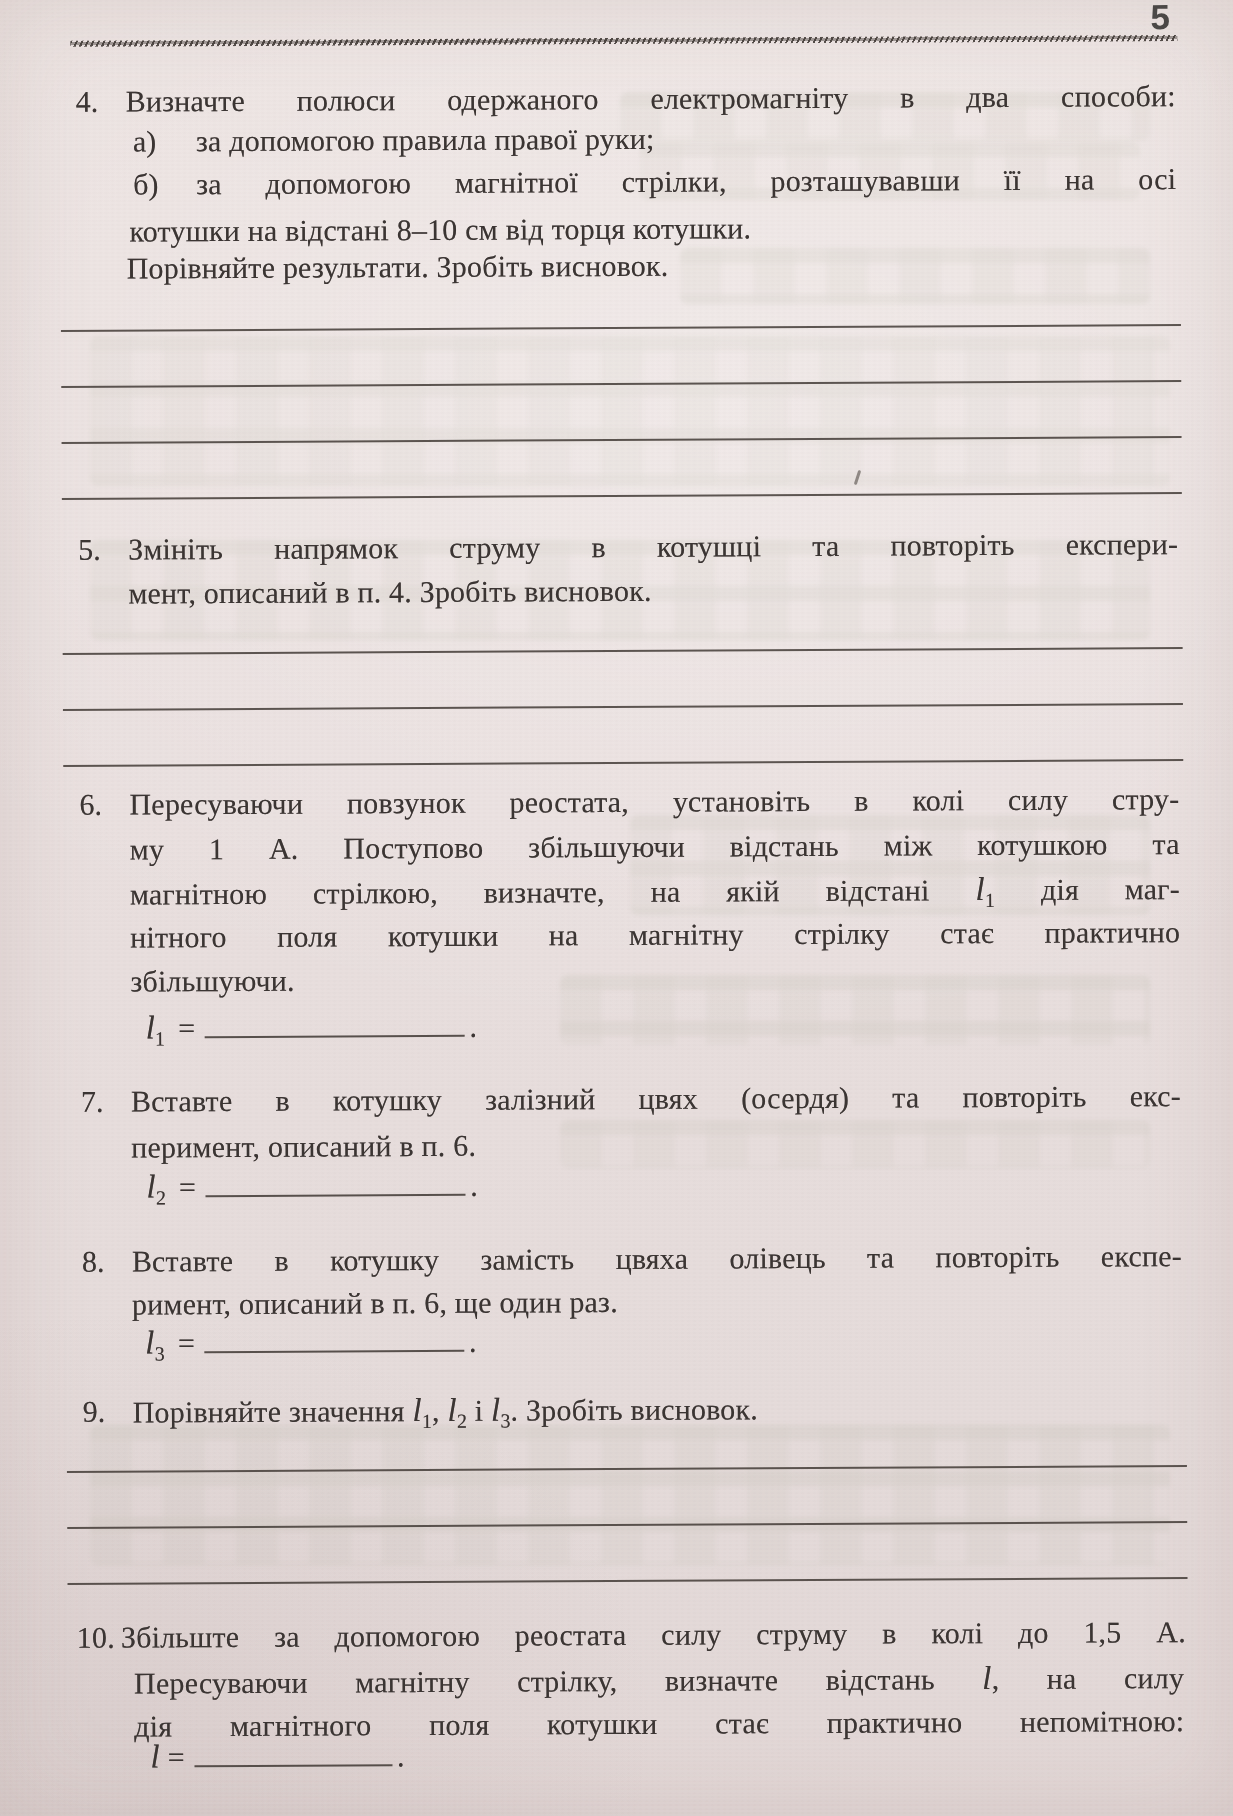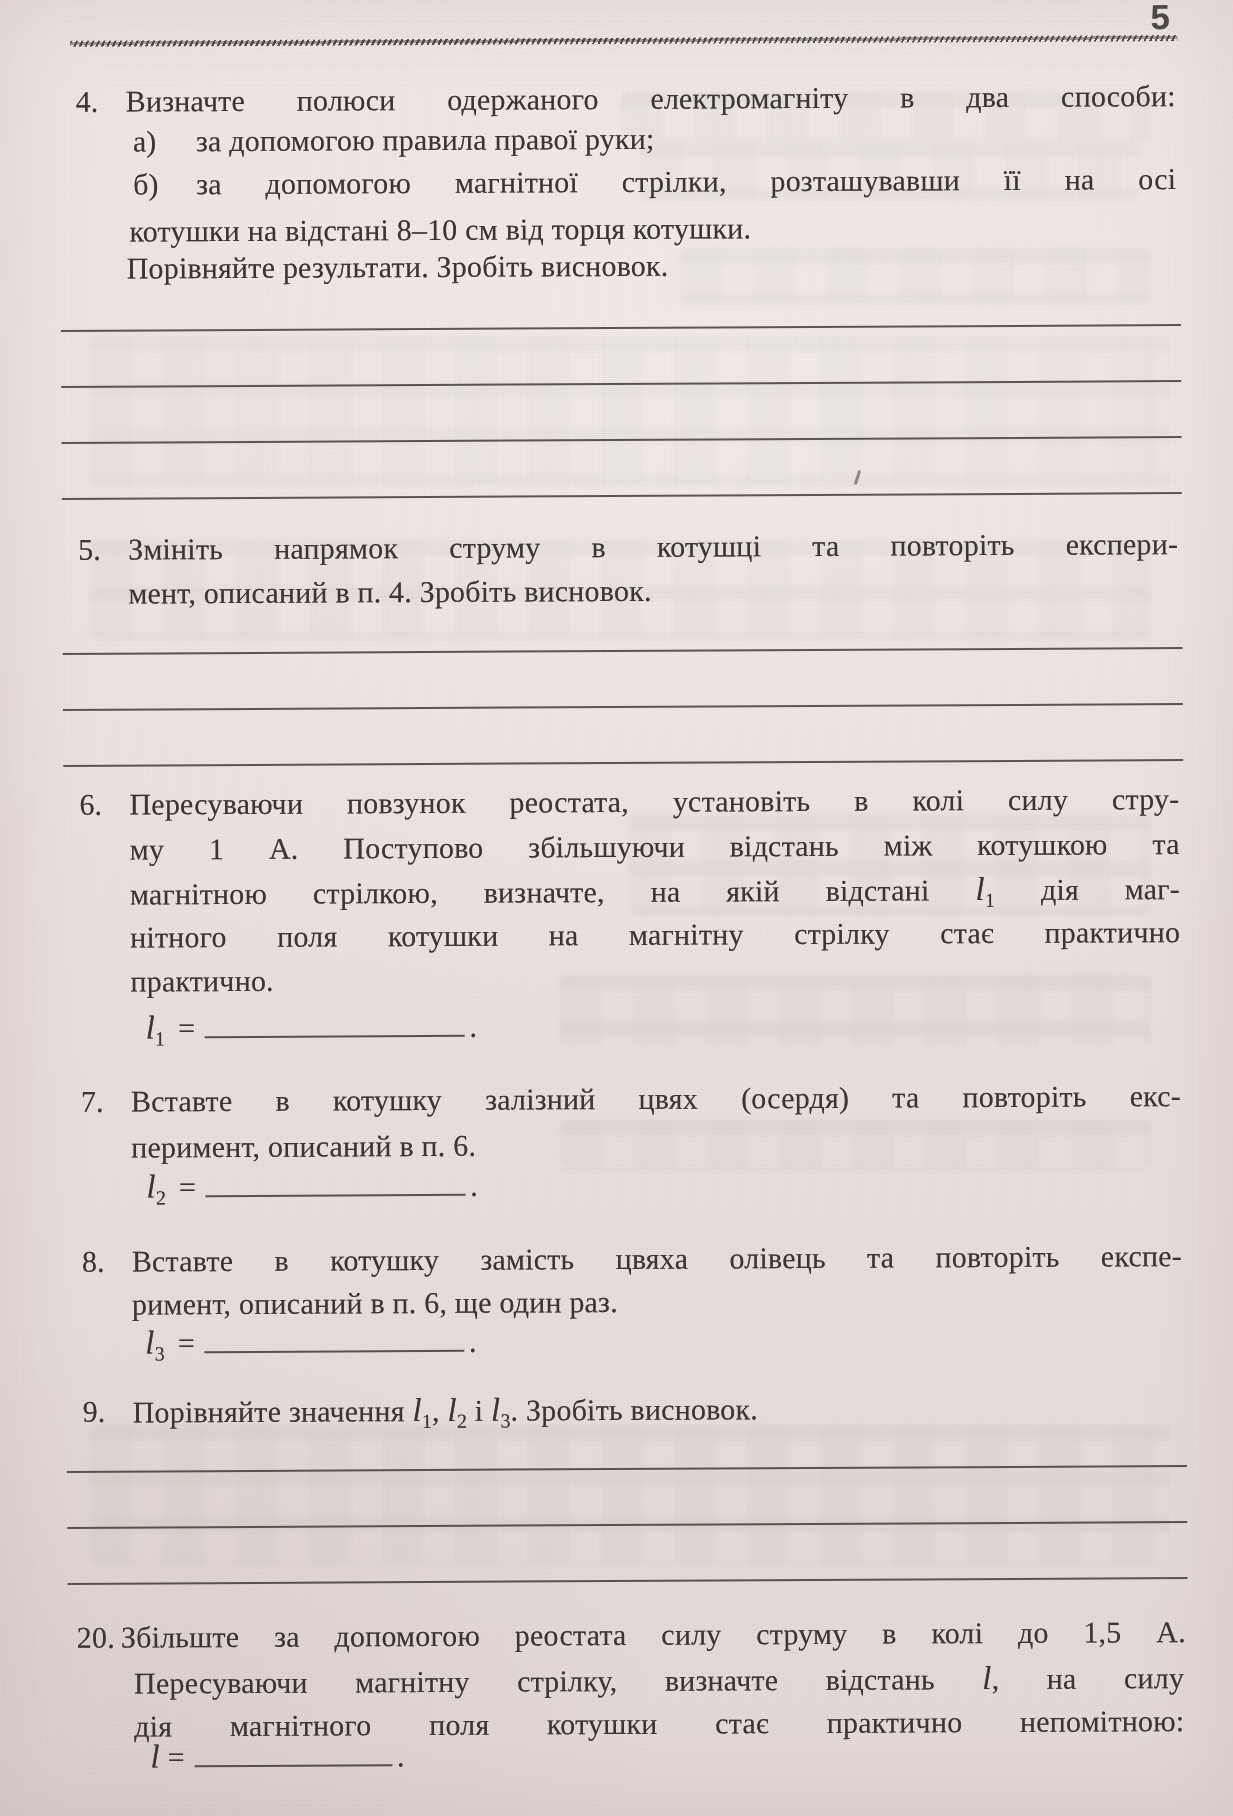--- a/index.html
+++ b/index.html
@@ -105,21 +105,21 @@
 
     <span class="num" style="left:80px;top:782px;">6.</span>
     <div class="row just" style="left:130px;top:782px;width:1050px;">Пересуваючи повзунок реостата, установіть в колі силу стру-</div>
     <div class="row just" style="left:130px;top:827px;width:1050px;">му 1 А. Поступово збільшуючи відстань між котушкою та</div>
     <div class="row just" style="left:130px;top:871px;width:1050px;">
       <span>магнітною стрілкою, визначте, на якій відстані</span>
       <i class="sym">l</i><sub class="ssub">1</sub>
       <span>дія маг-</span>
     </div>
     <div class="row just" style="left:130px;top:915px;width:1050px;">нітного поля котушки на магнітну стрілку стає практично</div>
-    <div class="row" style="left:130px;top:959px;">практично.</div>
+    <div class="row" style="left:130px;top:959px;">збільшуючи.</div>
     <div class="row formula" style="left:145px;top:1000px;">
       <i class="sym">l</i><sub class="ssub">1</sub><span class="eq">=</span><span class="blank blank-l"></span><span class="dot">.</span>
     </div>
 
     <span class="num" style="left:80px;top:1079px;">7.</span>
     <div class="row just" style="left:130px;top:1079px;width:1050px;">Вставте в котушку залізний цвях (осердя) та повторіть екс-</div>
     <div class="row" style="left:130px;top:1125px;">перимент, описаний в п. 6.</div>
     <div class="row formula" style="left:145px;top:1159px;">
       <i class="sym">l</i><sub class="ssub">2</sub><span class="eq">=</span><span class="blank blank-l"></span><span class="dot">.</span>
     </div>
@@ -139,21 +139,21 @@
       <span>і</span>
       <i class="sym">l</i><sub class="ssub">3</sub><span>. Зробіть висновок.</span>
     </div>
     <div class="answers" style="top:1414px;">
         <div class="ans-line"></div>
         <div class="ans-line"></div>
         <div class="ans-line"></div>
       </div>
 
     <div class="row just" style="left:73px;top:1615px;width:1109px;">
-      <span style="margin-right:6px;">20.</span><span>Збільште за допомогою реостата силу струму в колі до 1,5 А.</span>
+      <span style="margin-right:6px;">10.</span><span>Збільште за допомогою реостата силу струму в колі до 1,5 А.</span>
     </div>
     <div class="row just" style="left:130px;top:1660px;width:1050px;">
       <span>Пересуваючи магнітну стрілку, визначте відстань</span>
       <i class="sym">l</i><span>, на силу</span>
     </div>
     <div class="row just" style="left:130px;top:1704px;width:1050px;">дія магнітного поля котушки стає практично непомітною:</div>
     <div class="row formula" style="left:146px;top:1729px;">
       <i class="sym">l</i><span class="eq" style="margin-left:8px;">=</span><span class="blank blank-s"></span><span class="dot">.</span>
     </div>
   </div>

